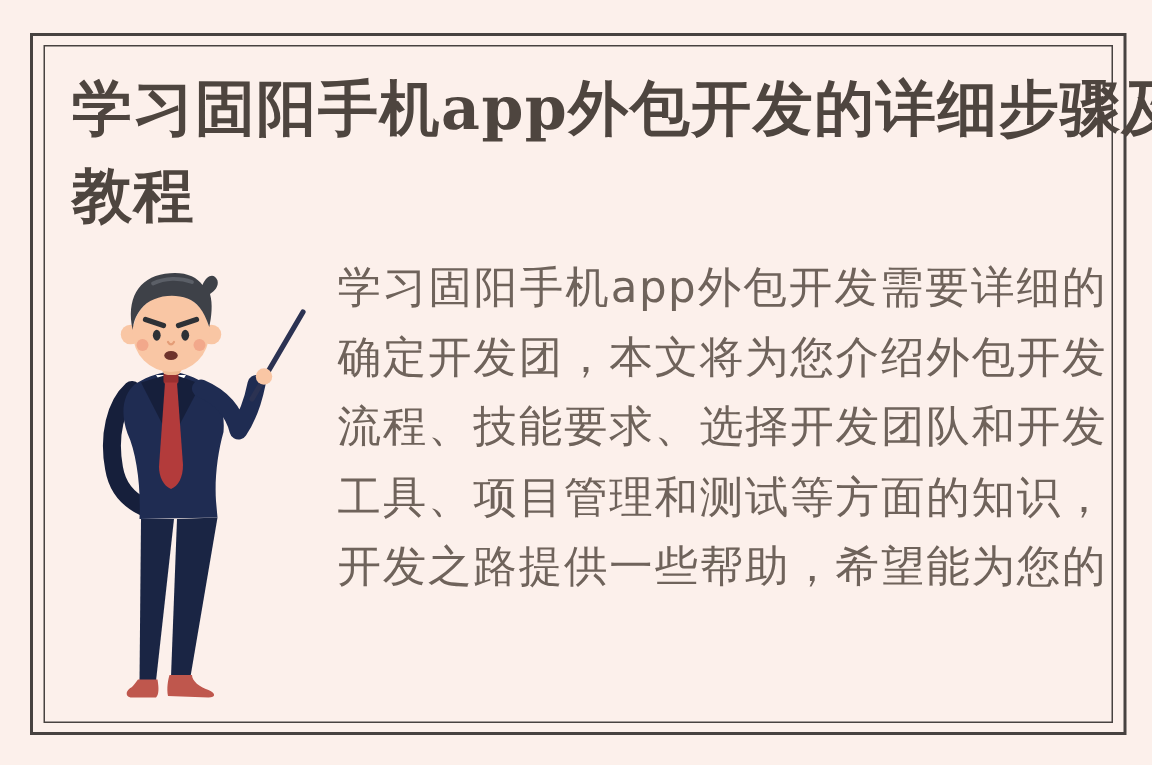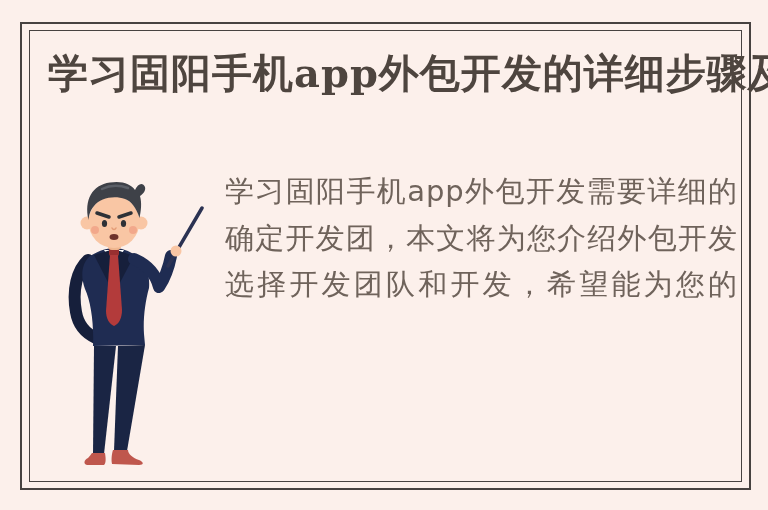--- a/index.html
+++ b/index.html
@@ -39,20 +39,21 @@
 </head>
 <body>
 
 <div class="page">
   <div class="outer-frame">
     <div class="inner-frame"></div>
   </div>
 
   <h1 class="title">
     <span class="title-line">学习固阳手机app外包开发的详细步骤及</span>
+    <span class="title-line">教程</span>
   </h1>
 
   <div class="figure">
     <svg viewBox="0 0 160 300" width="160" height="300" xmlns="http://www.w3.org/2000/svg">
 
       <path d="M 38,88 C 27,98 22,118 26,140 C 28,152 35,161 46,166" fill="none" stroke-width="12" stroke-linecap="round" stroke="#161f3b"></path>
 
       <path d="M 44,174 L 66,174 L 54,282 L 43,282 Z" fill="#1a2544"></path>
       <path d="M 68,174 L 95,173 L 77,279 L 64,279 Z" fill="#1a2544"></path>
 
@@ -96,15 +97,17 @@
 
       <path d="M 62,56 C 63,58 65,58 66,56" fill="none" stroke="#e49d77" stroke-width="1.5" stroke-linecap="round"></path>
 
       <ellipse cx="64" cy="65" rx="4.5" ry="3" fill="#6e332c"></ellipse>
     </svg>
   </div>
 
   <div class="body-text">
     <div class="body-line">学习固阳手机app外包开发需要详细的步</div>
     <div class="body-line">确定开发团，本文将为您介绍外包开发的</div>
-    <div class="body-line">选择开发团队和开发，希望能为您的</div>
+    <div class="body-line">流程、技能要求、选择开发团队和开发</div>
+    <div class="body-line">工具、项目管理和测试等方面的知识，</div>
+    <div class="body-line">开发之路提供一些帮助，希望能为您的</div>
   </div>
 </div>
 
 </body></html>

